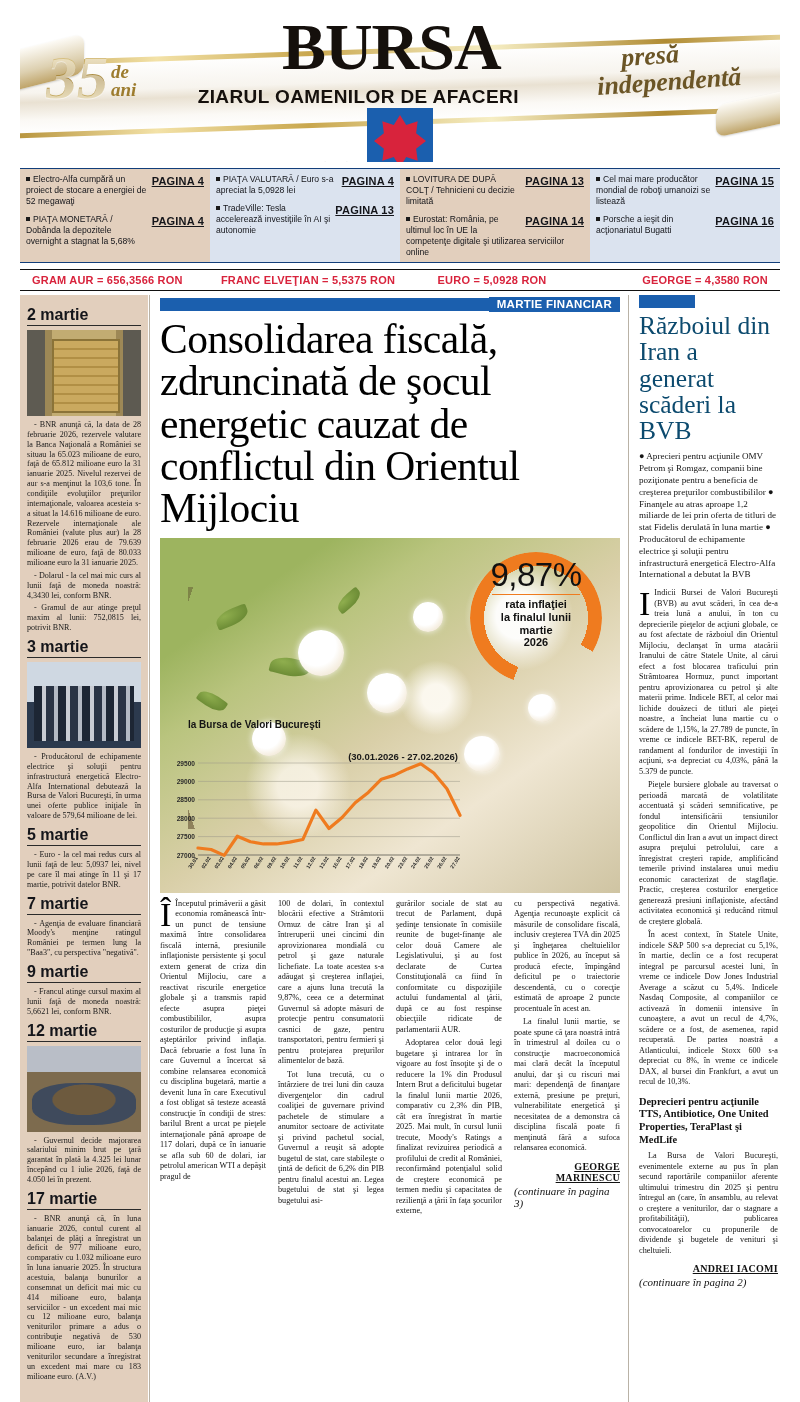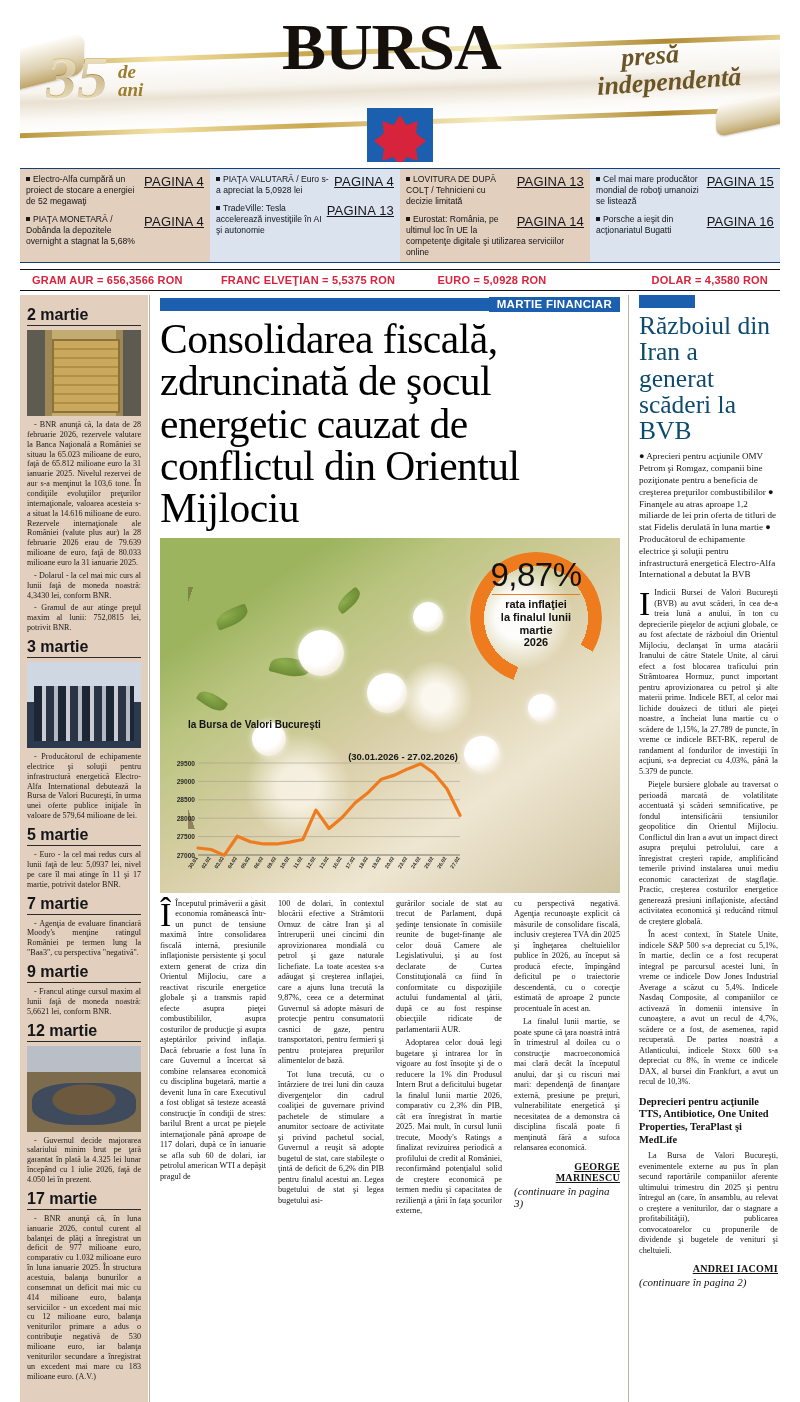--- a/index.html
+++ b/index.html
@@ -34,21 +34,21 @@
     transform:skewY(-14deg);border-radius:3px 10px 10px 3px;
     box-shadow:0 1px 2px rgba(0,0,0,.18);
   }
   .ribbon-tailR{
     position:absolute;right:-6px;top:86px;width:70px;height:32px;
     background:linear-gradient(180deg,#fdfbf6,#ddd0b0 60%,#bfa469);
     transform:skewY(-12deg);border-radius:10px 3px 3px 10px;
     box-shadow:0 1px 2px rgba(0,0,0,.18);
   }
   .anniv{
-    position:absolute;left:26px;top:40px;display:flex;align-items:flex-end;gap:10px;
+    position:absolute;left:26px;top:40px;display:flex;align-items:flex-end;gap:3px;
     font-family:"Liberation Serif", serif;
   }
   .anniv .num{
     font-size:62px;font-style:italic;font-weight:700;line-height:.82;
     background:linear-gradient(180deg,#e8d49a,#9e7d2f 55%,#d9c37f);
     -webkit-background-clip:text;background-clip:text;color:transparent;
     text-shadow:0 1px 0 rgba(255,255,255,.5);
   }
   .anniv .words{
     font-size:19px;font-style:italic;font-weight:700;line-height:.95;
@@ -90,21 +90,21 @@
     margin:6px 20px 0 20px;display:flex;border-top:1.6px solid #123e7a;border-bottom:1.6px solid #123e7a;
   }
   .bcol{padding:5px 6px 4px 6px;box-sizing:border-box;}
   .bcol.c1{width:25%;background:#e2cfbd;}
   .bcol.c2{width:25%;background:#dbe3ef;}
   .bcol.c3{width:25%;background:#e2cfbd;}
   .bcol.c4{width:25%;background:#dbe3ef;}
   .bitem{font-family:"Liberation Sans", sans-serif;font-size:8.6px;line-height:1.28;margin-bottom:7px;color:#14151a;}
   .bitem:last-child{margin-bottom:0;}
   .bitem .sq{display:inline-block;width:4px;height:4px;background:#1a1a1a;margin-right:3px;vertical-align:1px;}
-  .bitem .pg{float:right;font-size:13px;font-weight:400;text-decoration:underline;letter-spacing:.2px;margin-left:5px;}
+  .bitem .pg{float:right;font-size:11px;font-weight:700;text-decoration:underline;letter-spacing:.2px;margin-left:5px;}
 
   
   .rates{
     margin:6px 20px 0 20px;border-top:1.4px solid #111;border-bottom:1.4px solid #111;
     display:flex;align-items:flex-end;padding:4px 4px;
   }
   .rate{
     flex:1;text-align:center;color:#d8233c;font-weight:700;font-size:11px;letter-spacing:.2px;
     font-family:"Liberation Sans", sans-serif;
   }
@@ -219,20 +219,21 @@
 
     <div class="anniv">
       <span class="num">35</span>
       <span class="words">
         <span style="display:block">de</span>
         <span style="display:block">ani</span>
       </span>
     </div>
 
     <div class="logo-title">BURSA</div>
+    <div class="logo-sub">ZIARUL OAMENILOR DE AFACERI</div>
 
     <div class="press">
       <div class="l1">presă</div>
       <div class="l2">independentă</div>
     </div>
 
     <div class="emblem">
       <div class="star"></div>
 
     </div>
@@ -283,21 +284,21 @@
         <span class="pg">PAGINA 16</span>
         <span class="sq"></span><span>Porsche a ieşit din acţionariatul Bugatti</span>
       </div>
     </div>
   </div>
 
   <div class="rates">
     <div class="rate">GRAM AUR = 656,3566 RON</div>
     <div class="rate">FRANC ELVEŢIAN = 5,5375 RON</div>
     <div class="rate">EURO = 5,0928 RON</div>
-    <div class="rate">DOLAR = 4,3580 RON</div>
+    <div class="rate">GEORGE = 4,3580 RON</div>
   </div>
 
   <div class="grid">
 
     <div class="col-left">
       <div>
         <div class="dayhead">2 martie</div>
         <div class="ph door"></div>
         <p class="ltext">- BNR anunţă că, la data de 28 februarie 2026, rezervele valutare la Banca Naţională a României se situau la 65.023 milioane de euro, faţă de 65.812 milioane euro la 31 ianuarie 2025. Nivelul rezervei de aur s-a menţinut la 103,6 tone. În condiţiile evoluţiilor preţurilor internaţionale, valoarea acesteia s-a situat la 14.616 milioane de euro. Rezervele internaţionale ale României (valute plus aur) la 28 februarie 2026 erau de 79.639 milioane de euro, faţă de 80.033 milioane euro la 31 ianuarie 2025.</p>
         <p class="ltext">- Dolarul - la cel mai mic curs al lunii faţă de moneda noastră: 4,3430 lei, conform BNR.</p>

